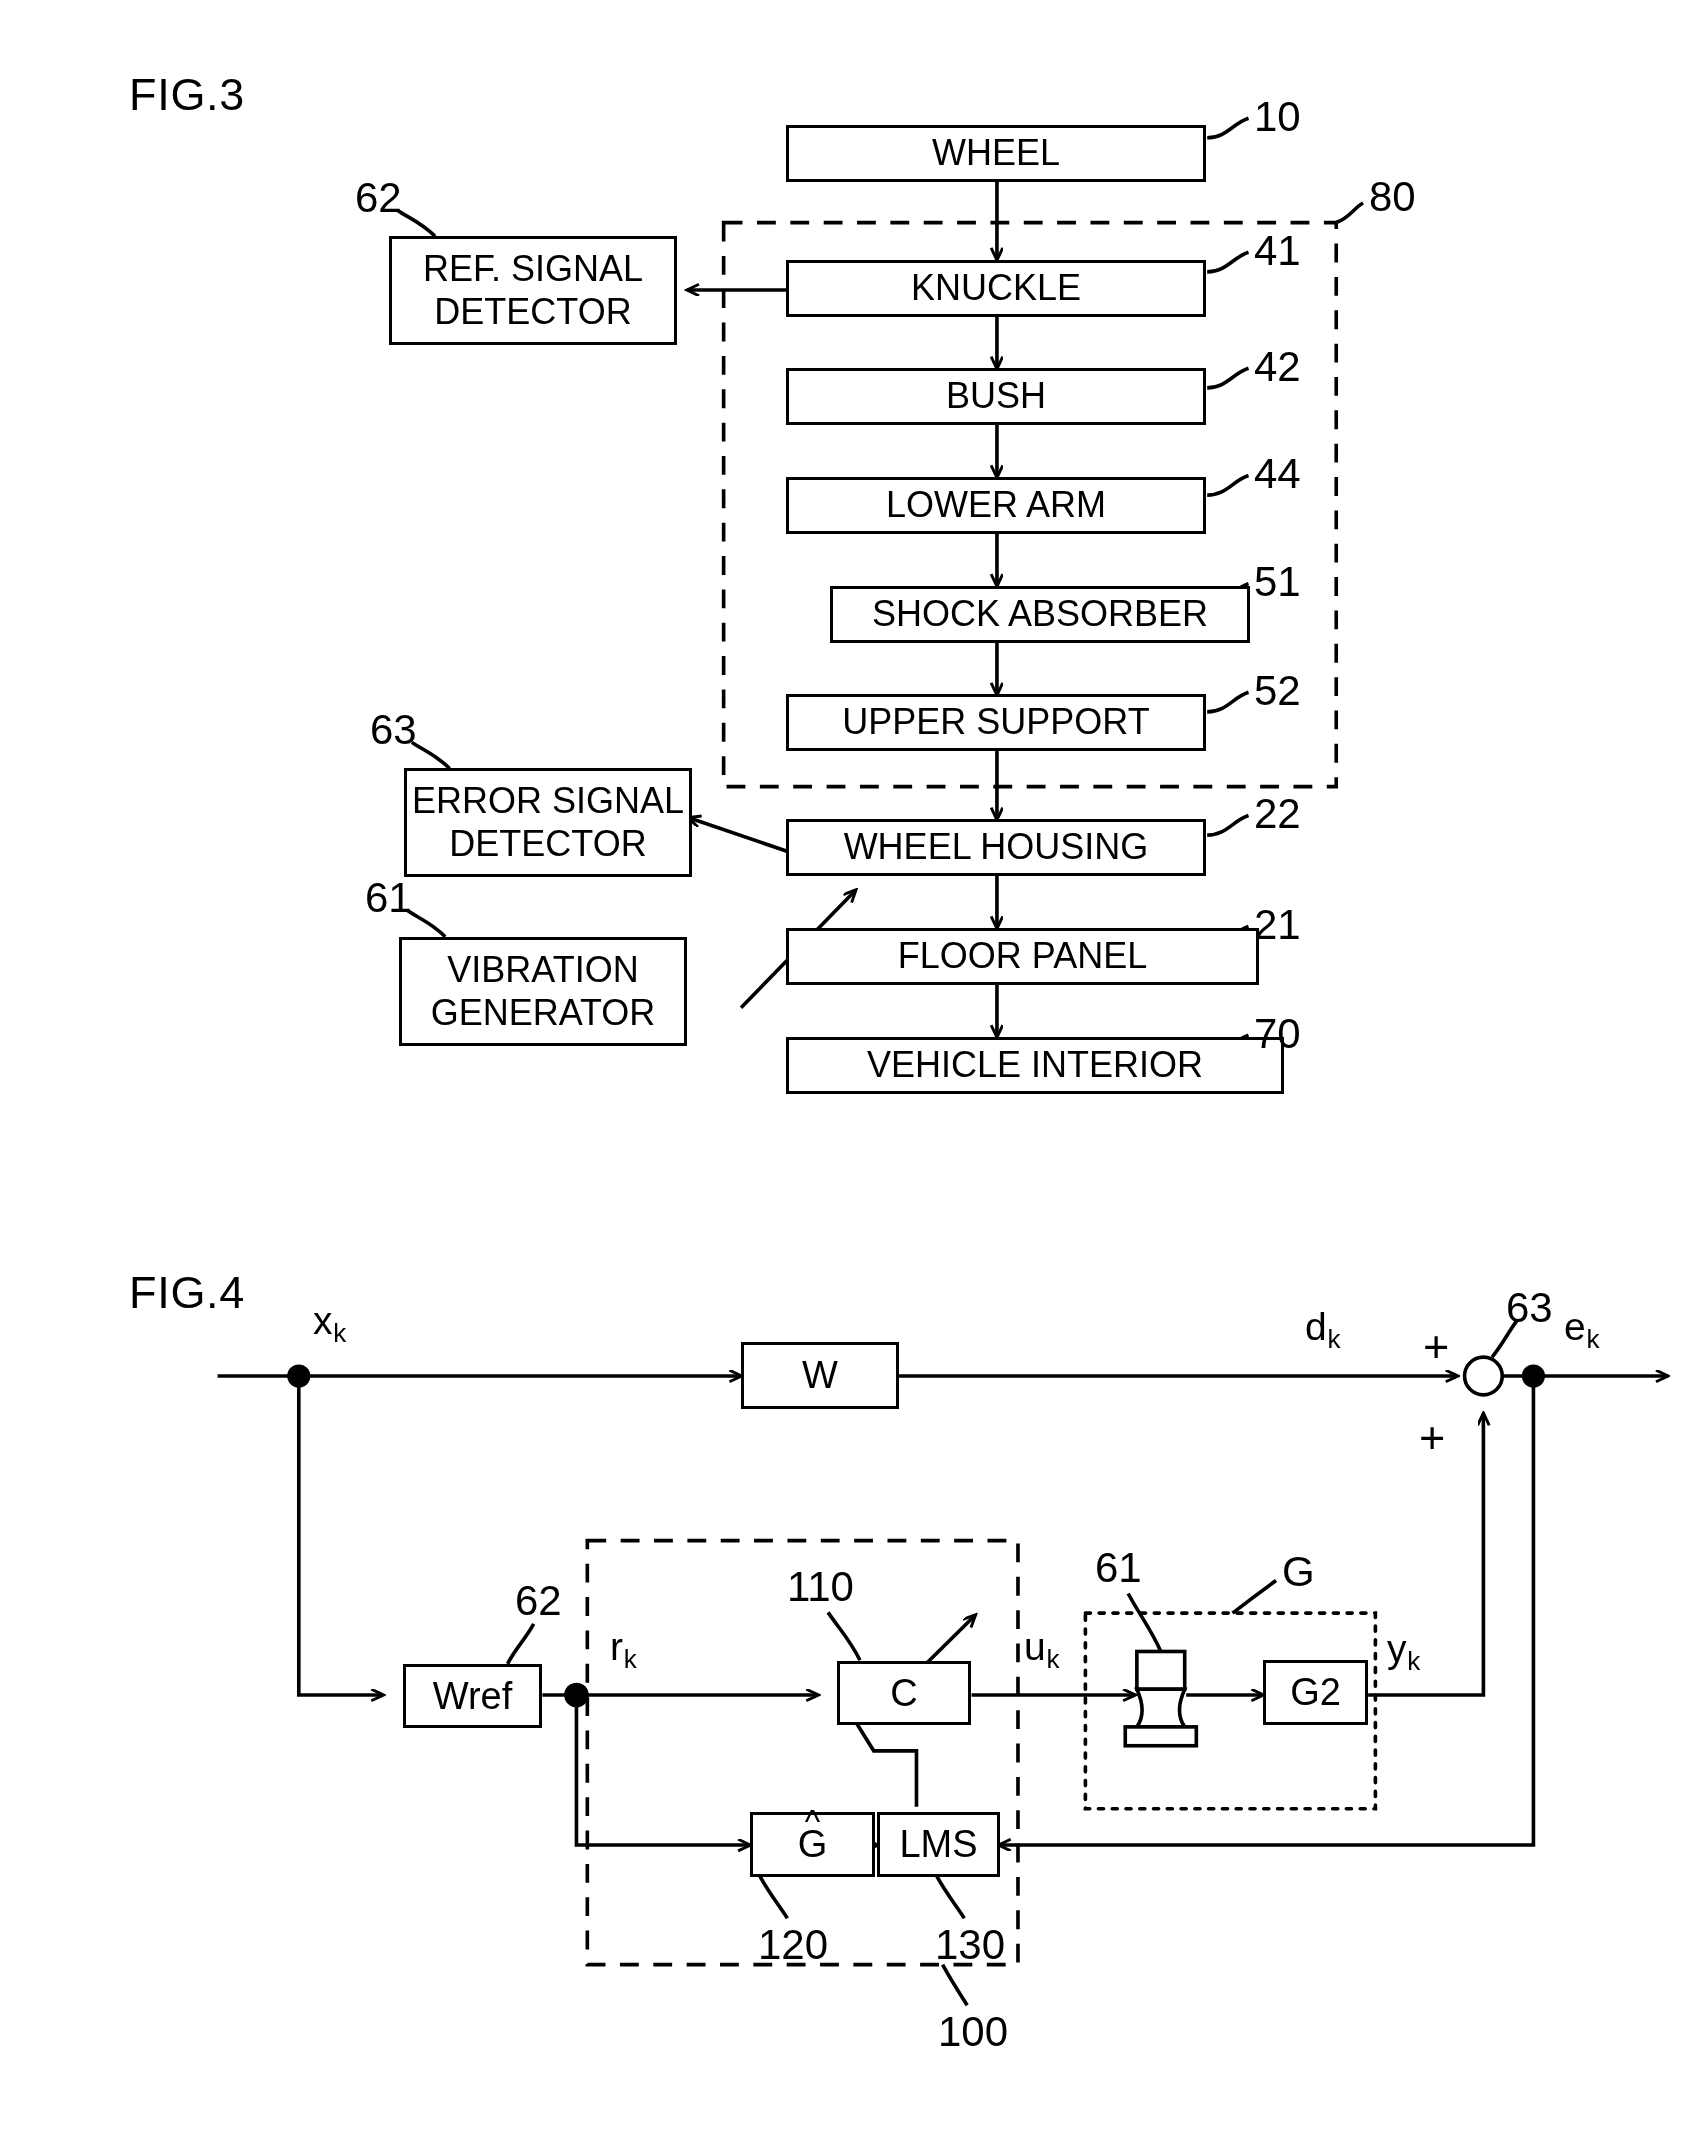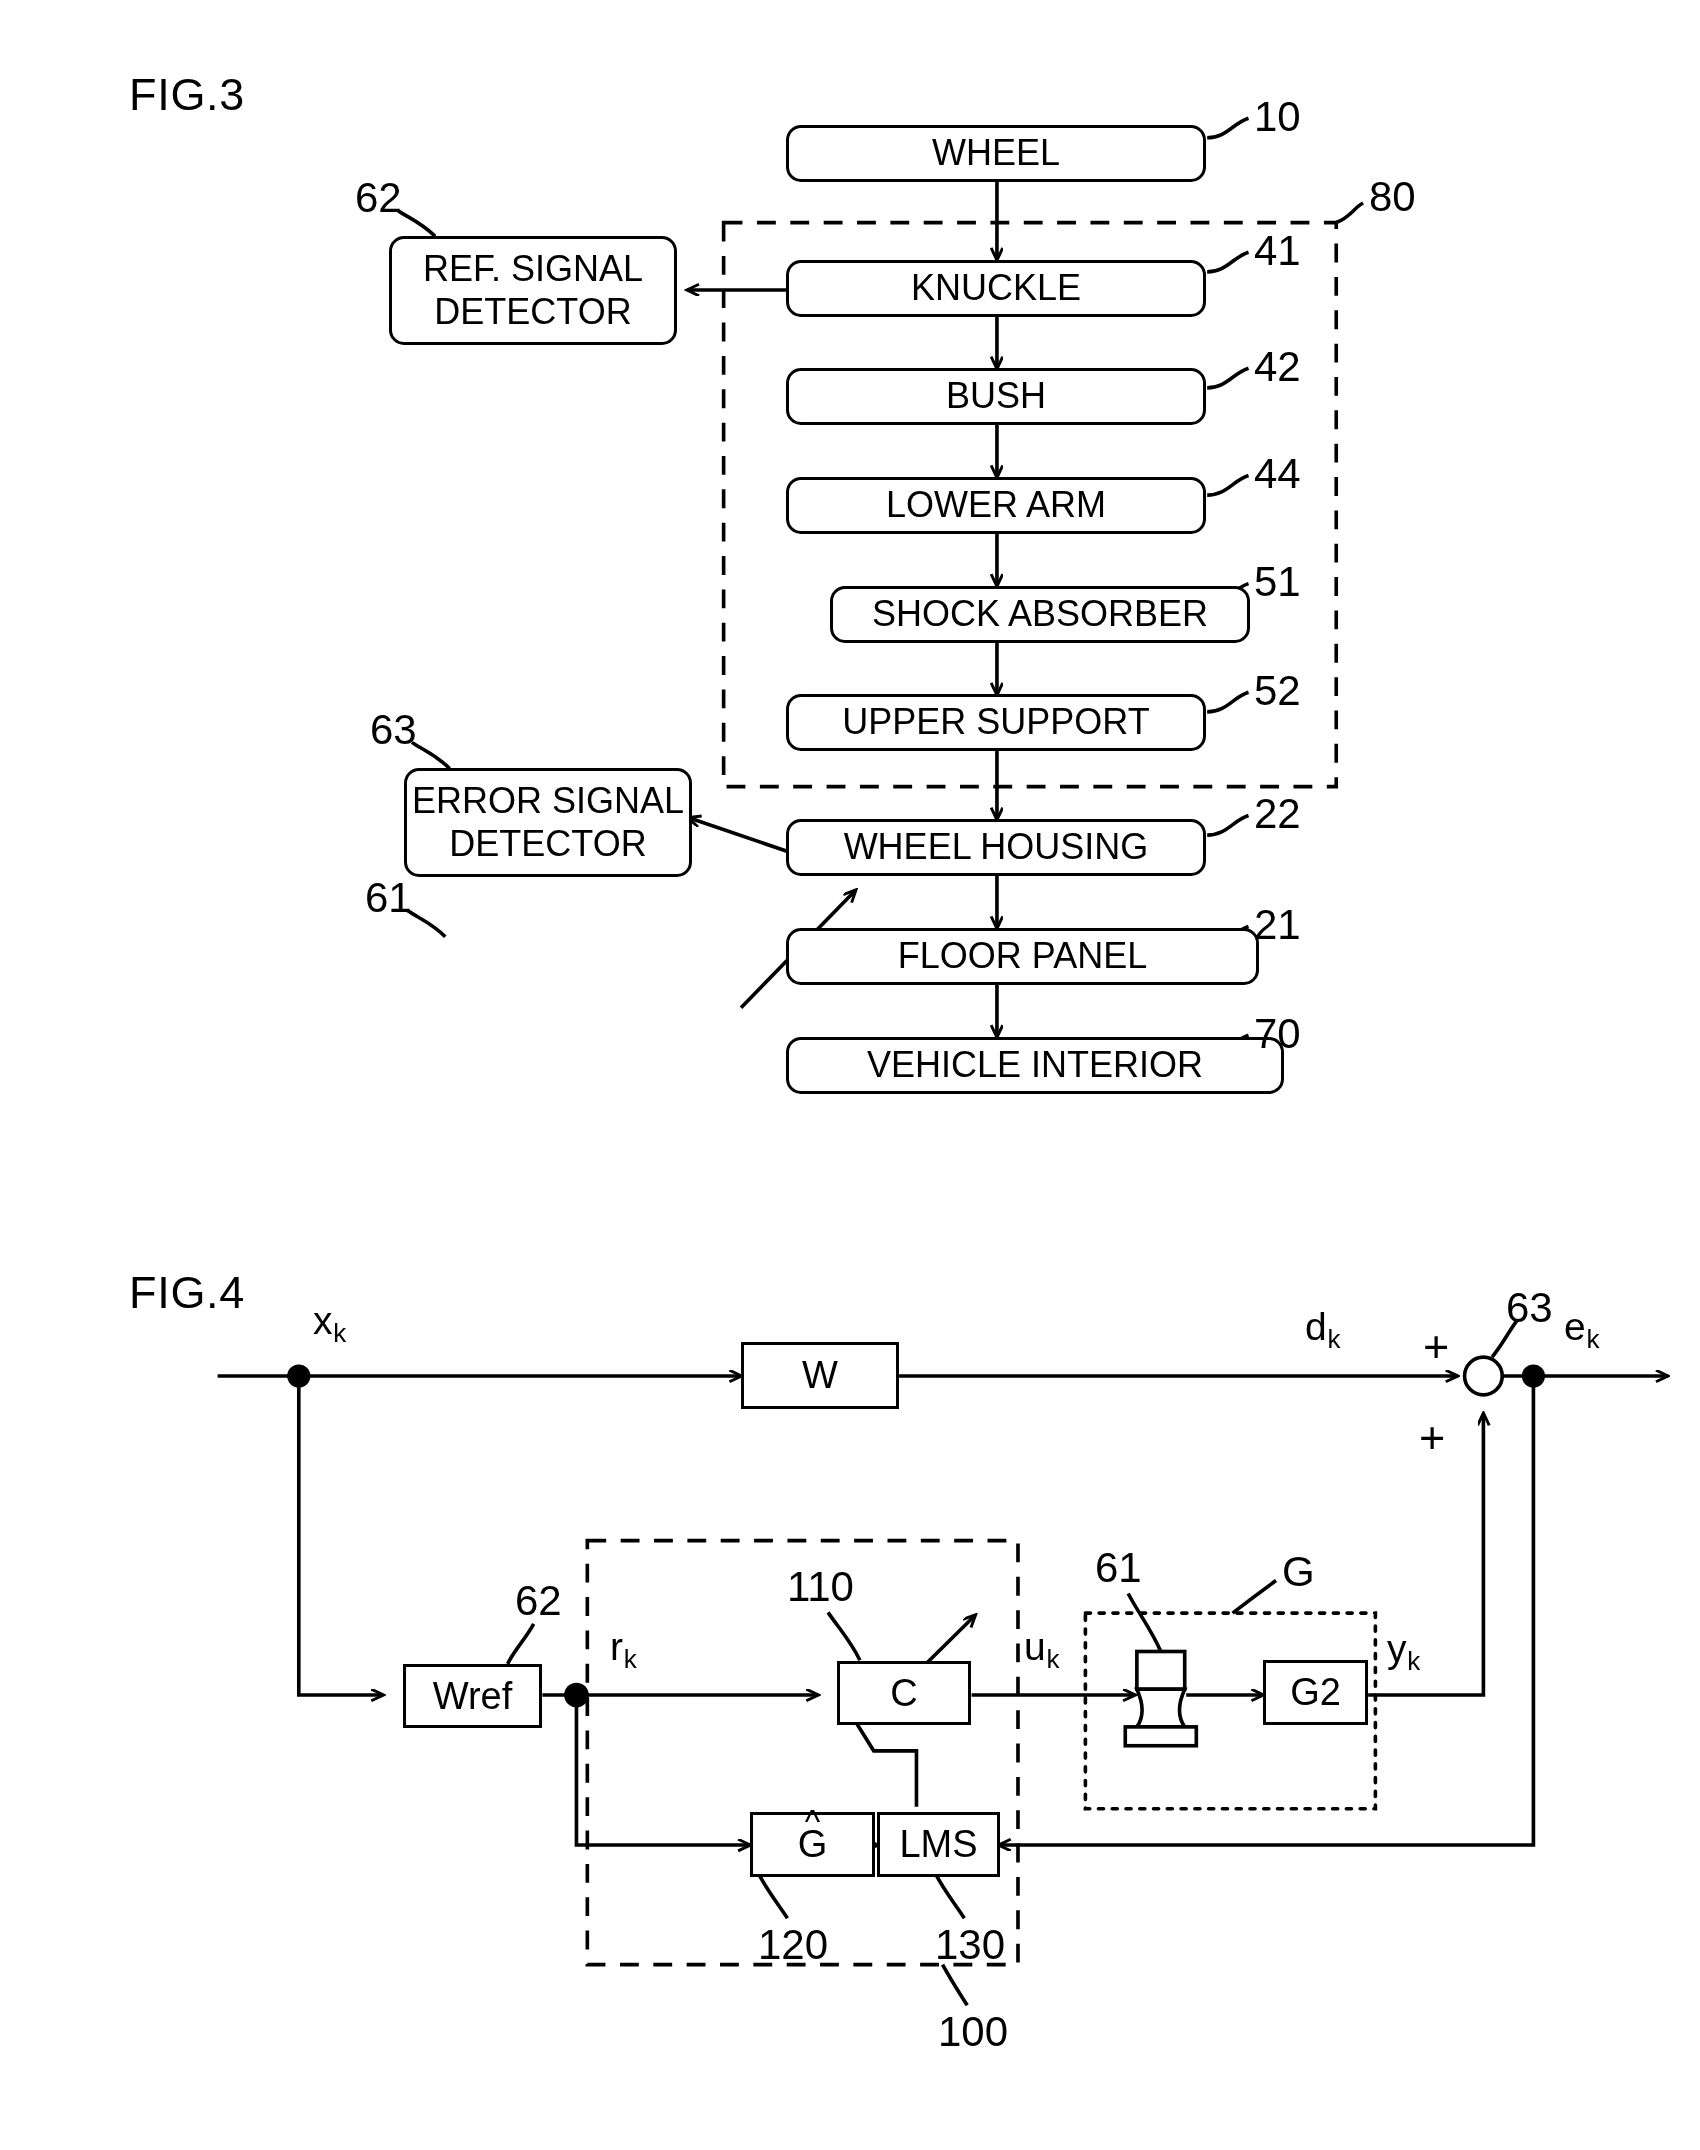--- a/index.html
+++ b/index.html
@@ -26,21 +26,21 @@
     background:#fff;
     display:flex;
     align-items:center;
     justify-content:center;
     flex-direction:column;
     box-sizing:border-box;
     text-align:center;
     line-height:1.18;
   }
   .box .ln{display:block;white-space:nowrap;}
-  .b-fig3{font-size:36px;border-radius:15px;}
+  .b-fig3{font-size:36px;}
   .b-fig3.two{font-size:36px;}
   .b-fig4{font-size:38px;}
   .ref-num{
     position:absolute;
     font-size:42px;
     white-space:nowrap;
   }
   .sig-lbl{
     position:absolute;
     font-size:39px;
@@ -221,20 +221,24 @@
   <span class="ln">DETECTOR</span>
 </div>
 <div class="ref-num" style="left:355px;top:174px;">62</div>
 
 <div class="box b-fig3 two" style="left:404px;top:768px;width:288px;height:109px;">
   <span class="ln">ERROR SIGNAL</span>
   <span class="ln">DETECTOR</span>
 </div>
 <div class="ref-num" style="left:370px;top:706px;">63</div>
 
+<div class="box b-fig3 two" style="left:399px;top:937px;width:288px;height:109px;">
+  <span class="ln">VIBRATION</span>
+  <span class="ln">GENERATOR</span>
+</div>
 <div class="ref-num" style="left:365px;top:874px;">61</div>
 
 <div class="ref-num" style="left:1369px;top:173px;">80</div>
 
 <div class="fig-label" style="left:129px;top:1267px;">FIG.4</div>
 
 <div class="box b-fig4" style="left:741px;top:1342px;width:158px;height:67px;">
   <span class="ln">W</span>
 </div>
 

